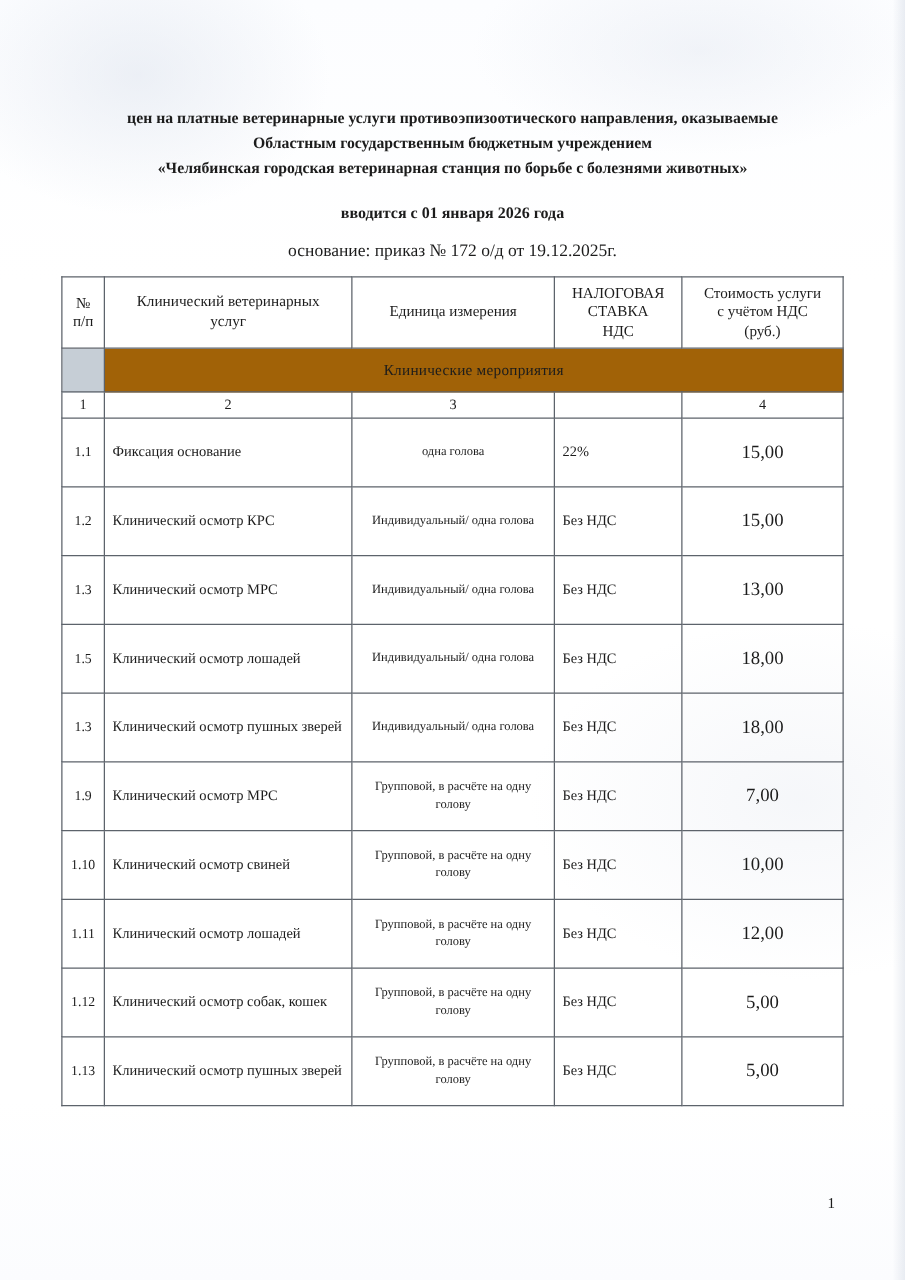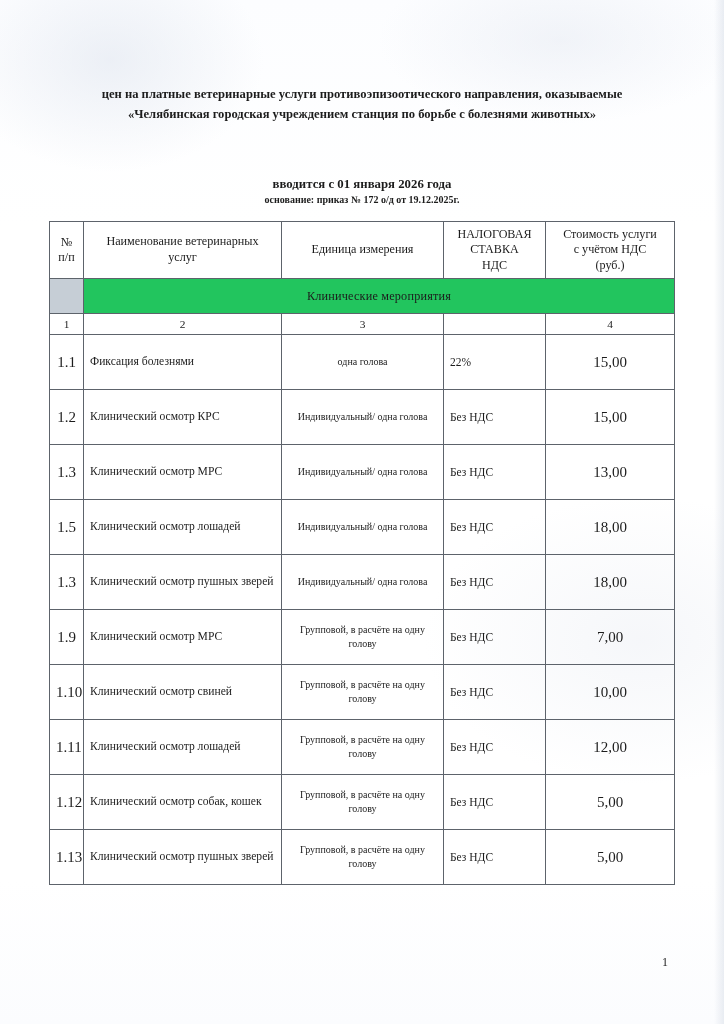--- a/index.html
+++ b/index.html
@@ -57,34 +57,34 @@
   }
   .title-sub {
     font-weight: bold;
     font-size: 12.6px;
     line-height: 1.42;
     margin-top: 2px;
   }
   .effective-line {
     position: absolute;
     left: 50px;
-    top: 177px;
+    top: 163px;
     width: 624px;
     text-align: center;
     font-weight: bold;
     font-size: 12.8px;
   }
   .basis-line {
     position: absolute;
     left: 50px;
     top: 194px;
     width: 624px;
     text-align: center;
-    font-weight: bold;
-    font-size: 10px;
+    font-weight: normal;
+    font-size: 14px;
   }
 
   
   .price-table {
     position: absolute;
     left: 49px;
     top: 221px;
     width: 625px;
     border-collapse: collapse;
     table-layout: fixed;
@@ -107,21 +107,21 @@
     text-align: center;
     font-weight: bold;
     font-size: 12.1px;
     line-height: 1.28;
     padding: 7px 4px;
     height: 56px;
   }
   thead td.hdr-name { font-size: 12.2px; }
 
   .section-row td {
-    background: #22c55e;
+    background: #a16207;
     height: 34px;
   }
   .section-row .section-pad {
     background: #c6ced6;
   }
   .section-title {
     text-align: center;
     font-weight: bold;
     font-size: 12.2px;
     letter-spacing: 0.2px;
@@ -132,21 +132,21 @@
     text-align: center;
     height: 17px;
     font-size: 11.4px;
     padding: 1px 0 2px;
   }
 
   tbody.data-body td {
     height: 44px;
     padding: 5px 6px;
   }
-  td.c-num   { text-align: center; font-size: 15px; }
+  td.c-num   { text-align: center; font-size: 11px; }
   td.c-name  { text-align: left; padding-left: 9px; line-height: 1.42; font-size: 11.6px; }
   td.c-unit  { text-align: center; line-height: 1.38; font-size: 10px; }
   td.c-vat   { text-align: left; font-size: 11.5px; }
   td.c-price { text-align: center; font-size: 15px; }
 
   .page-number {
     position: absolute;
     right: 56px;
     top: 955px;
     font-size: 12px;
@@ -155,21 +155,22 @@
 </head>
 <body>
 
 <div class="page"></div>
 <div class="edge-right"></div>
 
 <div class="content">
 
   <div class="title-block">
     <div class="title-sub">цен на платные ветеринарные услуги противоэпизоотического направления, оказываемые</div>
-    <div class="title-sub">«Челябинская городская учреждением станция по борьбе с болезнями животных»</div>
+    <div class="title-sub">Областным государственным бюджетным учреждением</div>
+    <div class="title-sub">«Челябинская городская ветеринарная станция по борьбе с болезнями животных»</div>
   </div>
 
   <div class="effective-line">вводится с 01 января 2026 года</div>
   <div class="basis-line">основание: приказ № 172 о/д  от 19.12.2025г.</div>
 
   <table class="price-table">
     <colgroup>
       <col class="col-num">
       <col class="col-name">
       <col class="col-unit">
@@ -177,21 +178,21 @@
       <col class="col-price">
     </colgroup>
 
     <thead>
       <tr>
         <td>
           <span>№</span><br>
           <span>п/п</span>
         </td>
         <td class="hdr-name">
-          <span>Наименование ветеринарных</span><br>
+          <span>Клинический ветеринарных</span><br>
           <span>услуг</span>
         </td>
         <td>Единица измерения</td>
         <td>
           <span>НАЛОГОВАЯ</span><br>
           <span>СТАВКА</span><br>
           <span>НДС</span>
         </td>
         <td>
           <span>Стоимость услуги</span><br>
@@ -211,21 +212,21 @@
         <td>2</td>
         <td>3</td>
         <td></td>
         <td>4</td>
       </tr>
     </tbody>
 
     <tbody class="data-body" id="rows-body">
         <tr>
           <td class="c-num">1.1</td>
-          <td class="c-name">Фиксация болезнями</td>
+          <td class="c-name">Фиксация основание</td>
           <td class="c-unit">одна голова</td>
           <td class="c-vat">22%</td>
           <td class="c-price">15,00</td>
         </tr>
         <tr>
           <td class="c-num">1.2</td>
           <td class="c-name">Клинический осмотр КРС</td>
           <td class="c-unit">Индивидуальный/ одна голова</td>
           <td class="c-vat">Без НДС</td>
           <td class="c-price">15,00</td>

